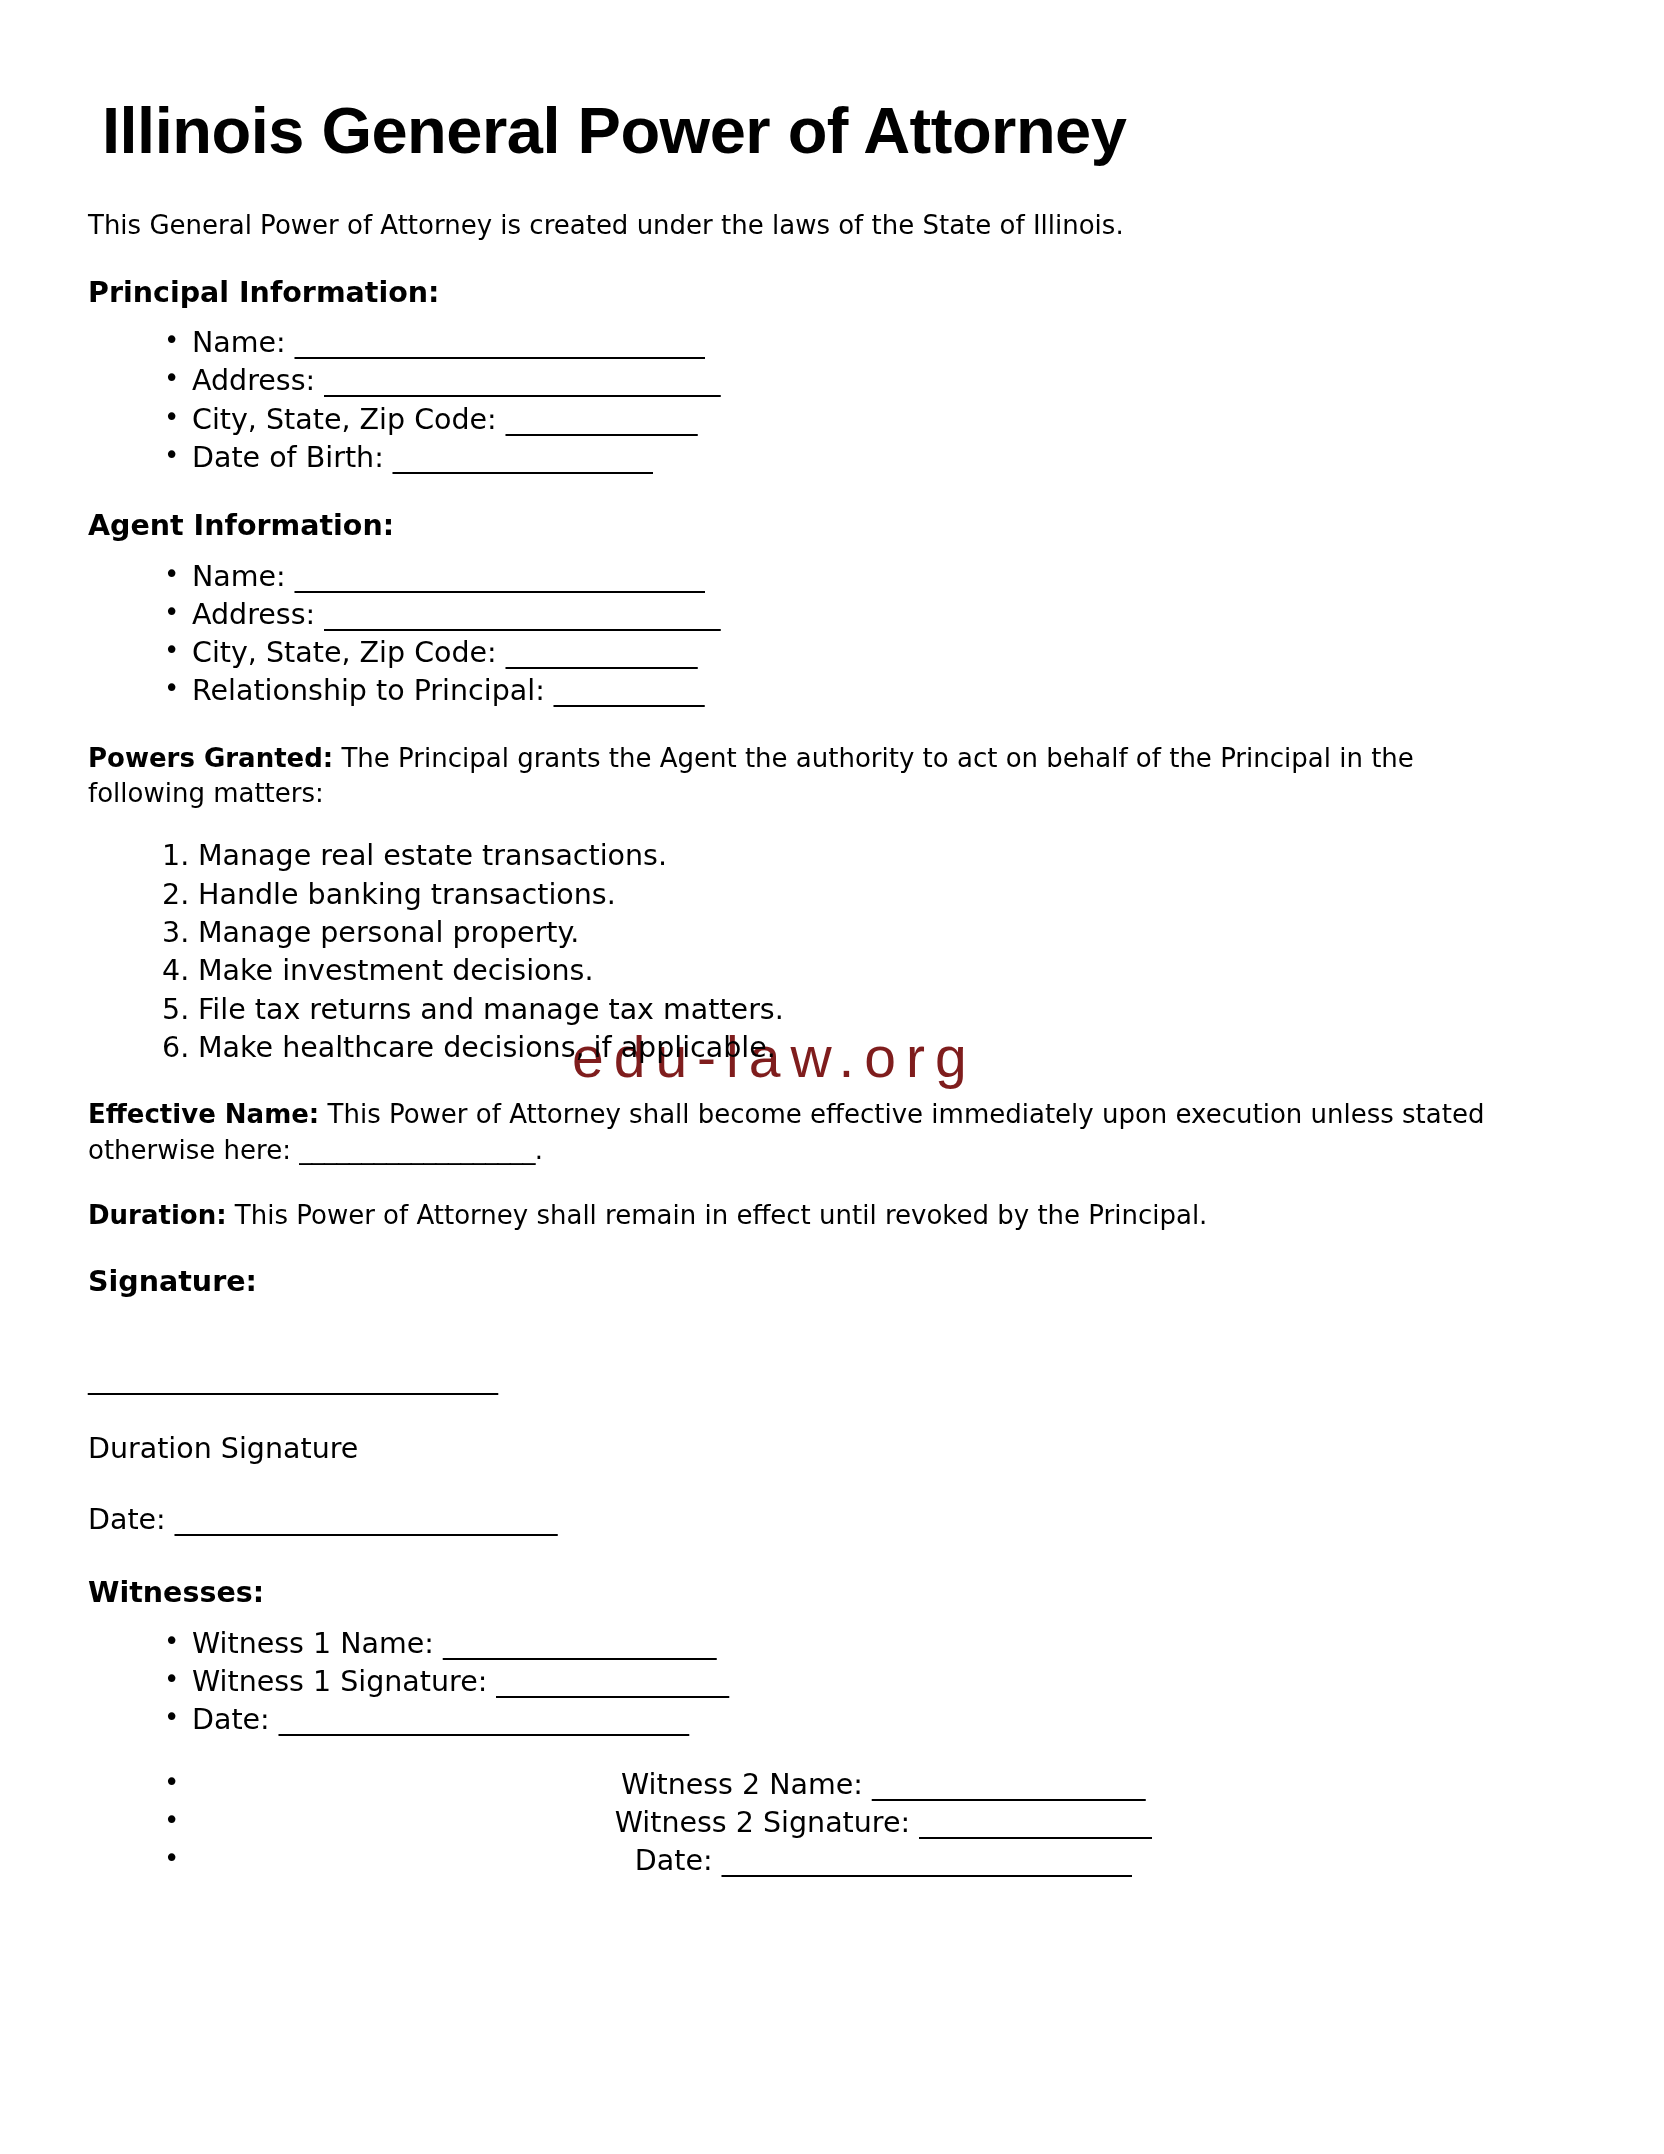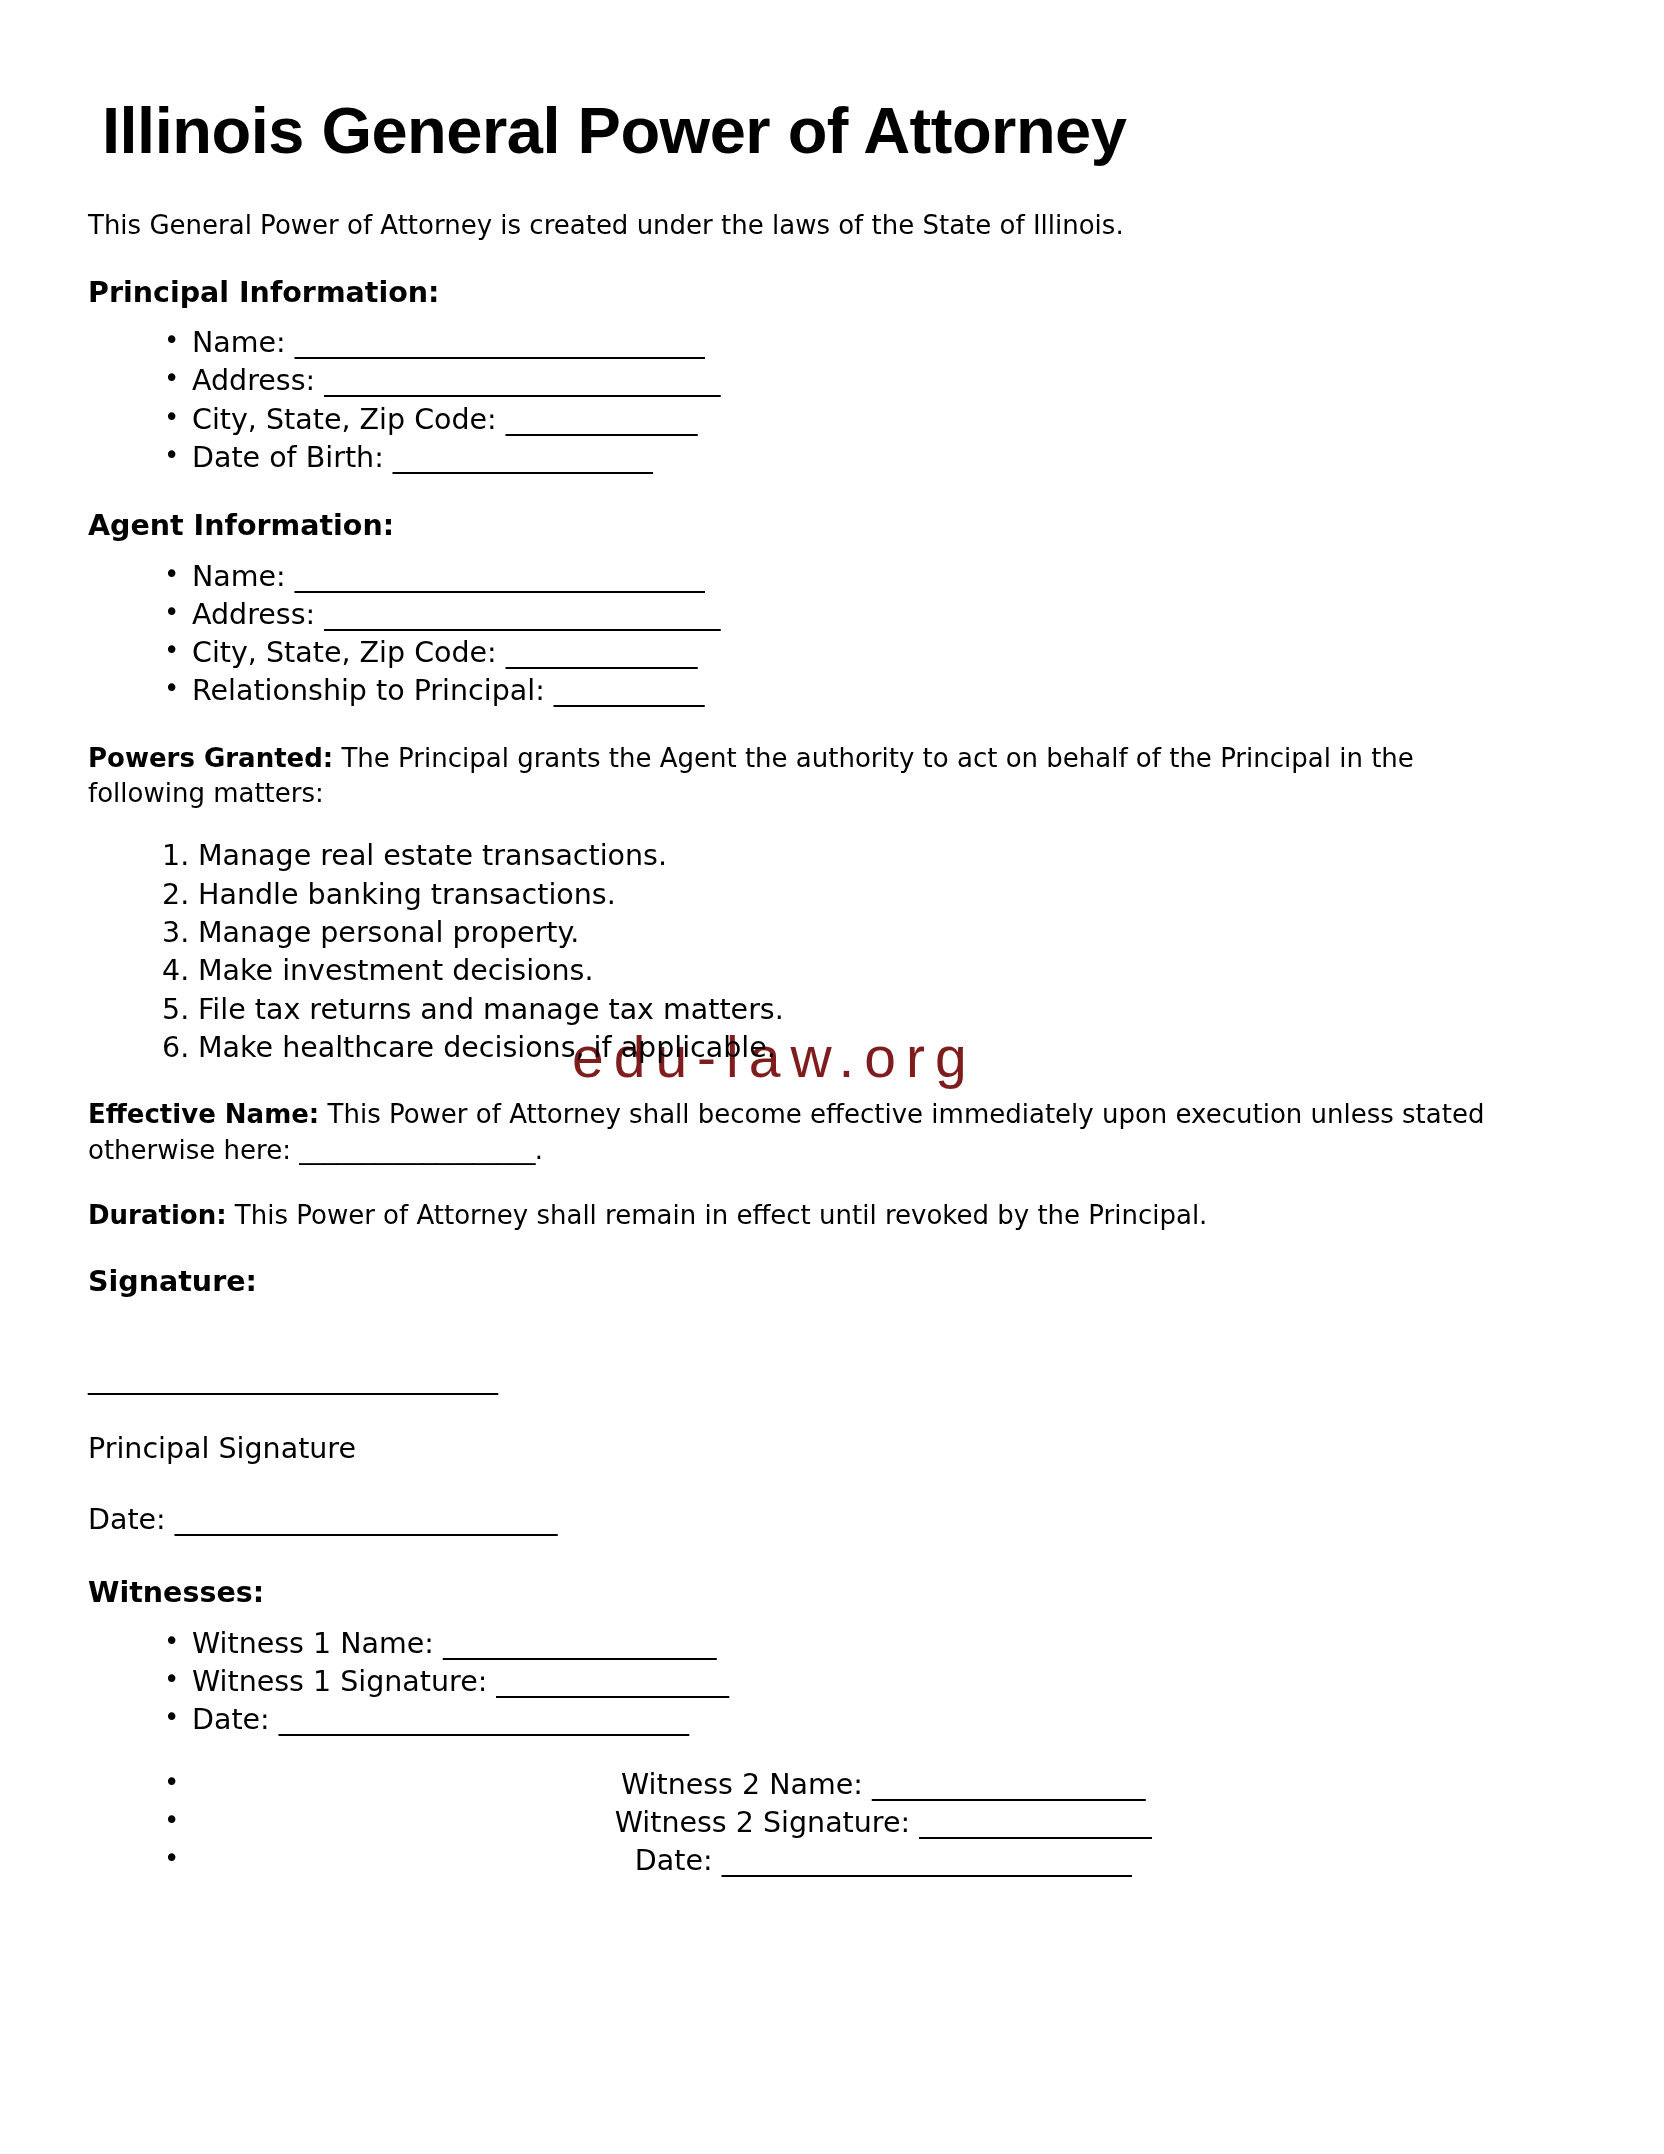--- a/index.html
+++ b/index.html
@@ -184,21 +184,21 @@
       <li>Make healthcare decisions, if applicable.</li>
     </ol>
 
     <p class="para"><span class="inline-bold">Effective Name:</span><span> This Power of Attorney shall become effective immediately upon execution unless stated otherwise here: </span><span class="blank">___________________</span><span>.</span></p>
 
     <p class="para"><span class="inline-bold">Duration:</span><span> This Power of Attorney shall remain in effect until revoked by the Principal.</span></p>
 
     <div class="sec-head">Signature:</div>
     <div class="sig-gap"></div>
     <div class="sig-rule blank">______________________________</div>
-    <div class="sig-caption">Principal Signature</div>
+    <div class="sig-caption">Duration Signature</div>
     <div class="sig-date"><span>Date:</span> <span class="blank">____________________________</span></div>
 
     <div class="sec-head">Witnesses:</div>
     <ul class="bullets grouped">
       <li><span>Witness 1 Name:</span> <span class="blank">____________________</span></li>
       <li><span>Witness 1 Signature:</span> <span class="blank">_________________</span></li>
       <li><span>Date:</span> <span class="blank">______________________________</span></li>
     </ul>
     <ul class="bullets grouped-last">
       <li><span>Witness 2 Name:</span> <span class="blank">____________________</span></li>

